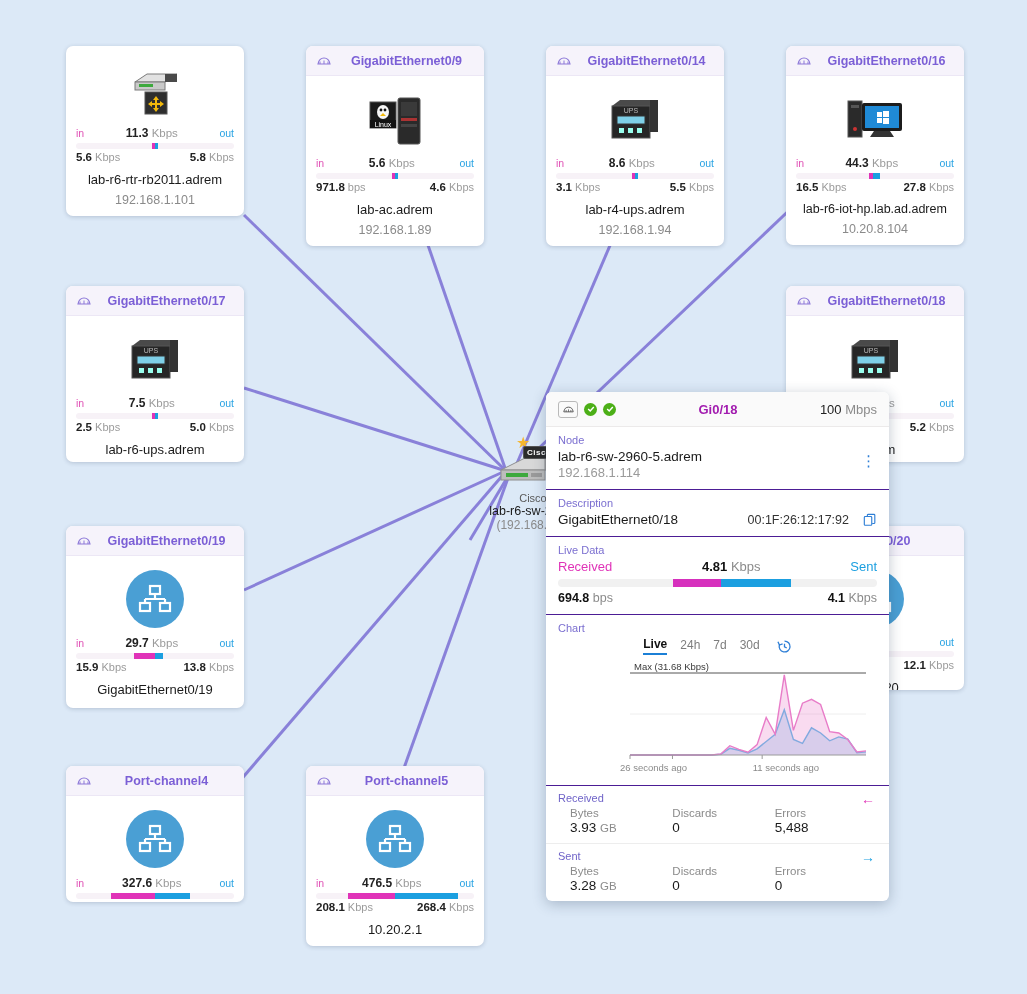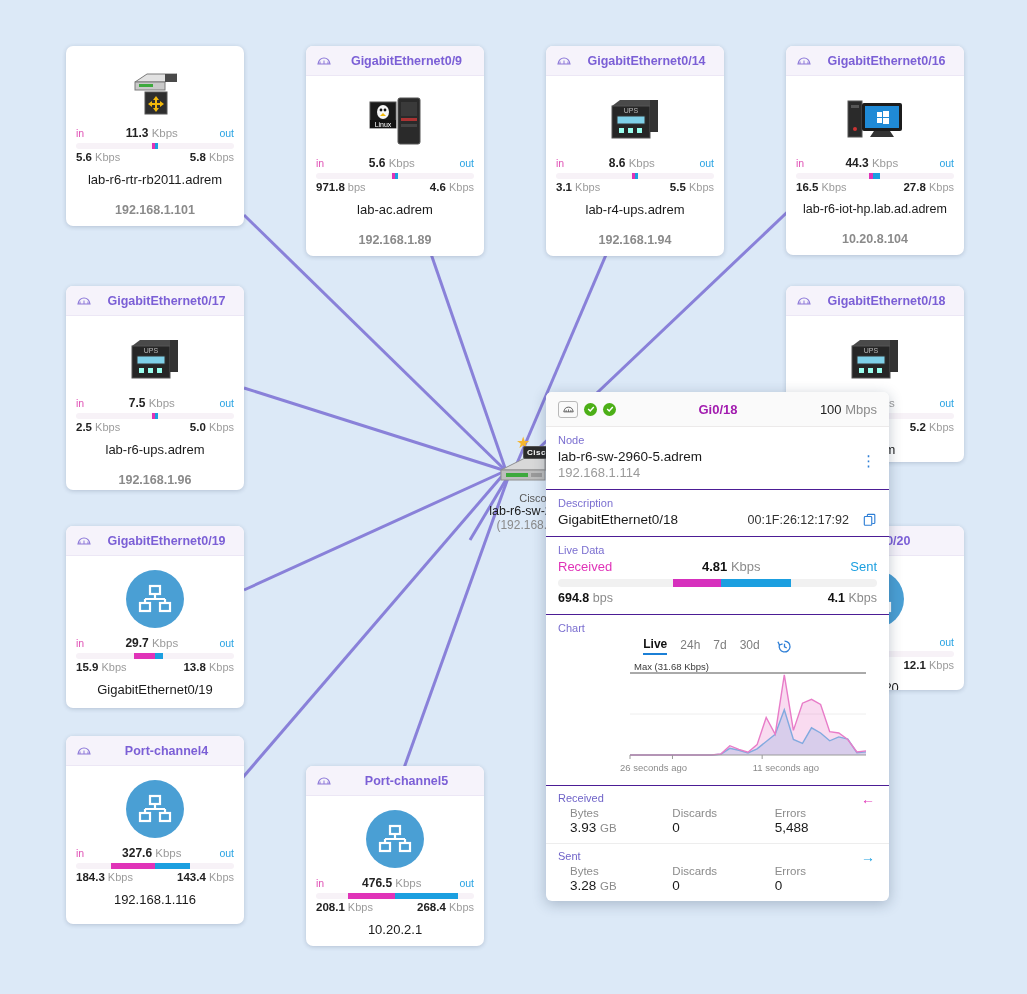--- a/index.html
+++ b/index.html
@@ -75,21 +75,21 @@
     padding: 0 2px; margin-top: 1px;
   }
   .sub-row span { font-size: 11px; color: #9b9b9b; }
   .sub-row b { color: #222; font-weight: 700; font-size: 11.5px; }
 
   .card-name {
     text-align: center; font-size: 13px; color: #1a1a1a;
     margin-top: 9px; font-weight: 400; white-space: nowrap;
   }
   .card-ip {
-    text-align: center; font-size: 12.5px; color: #8a8a8a; margin-top: 16px; font-weight: bold;
+    text-align: center; font-size: 12.5px; color: #8a8a8a; margin-top: 6px;
   }
 
   
   #center-node { position: absolute; left: 468px; top: 440px; width: 130px; }
   .cisco-badge {
     position: absolute; left: 55px; top: 6px;
     background: #2b2b2b; color: #fff;
     font-size: 8px; font-weight: 700; letter-spacing: .5px;
     padding: 1px 3px; border-radius: 2px; border: 1px solid #555;
   }
@@ -359,21 +359,21 @@
       </div>
       <div class="sub-row">
         <span><b>16.5</b> <span>Kbps</span></span>
         <span><b>27.8</b> <span>Kbps</span></span>
       </div>
       <div class="card-name" style="font-size:12.5px">lab-r6-iot-hp.lab.ad.adrem</div>
       <div class="card-ip">10.20.8.104</div>
     </div>
   </div>
 
-  <div class="card" style="left:66px; top:286px; height:204px;">
+  <div class="card" style="left:66px; top:286px; height:176px;">
     <div class="card-head">
       <svg class="head-icon" viewBox="0 0 16 14">
           <path d="M2 10 Q3 4 8 4 Q13 4 14 10 Z" fill="none" stroke="#8d79d8" stroke-width="1.2"></path>
           <line x1="4" y1="10" x2="4" y2="7.5" stroke="#8d79d8" stroke-width="1"></line>
           <line x1="8" y1="10" x2="8" y2="6.5" stroke="#8d79d8" stroke-width="1"></line>
           <line x1="12" y1="10" x2="12" y2="7.5" stroke="#8d79d8" stroke-width="1"></line>
         </svg>
       <span class="head-title">GigabitEthernet0/17</span>
     </div>
     <div class="card-body">
@@ -531,21 +531,21 @@
           <span class="pad" style="flex:46"></span>
       </div>
       <div class="sub-row">
         <span><b></b> <span></span></span>
         <span><b>12.1</b> <span>Kbps</span></span>
       </div>
       <div class="card-name">rnet0/20</div>
     </div>
   </div>
 
-  <div class="card" style="left:66px; top:736px; height:188px;">
+  <div class="card" style="left:66px; top:766px; height:136px;">
     <div class="card-head">
       <svg class="head-icon" viewBox="0 0 16 14">
           <path d="M2 10 Q3 4 8 4 Q13 4 14 10 Z" fill="none" stroke="#8d79d8" stroke-width="1.2"></path>
           <line x1="4" y1="10" x2="4" y2="7.5" stroke="#8d79d8" stroke-width="1"></line>
           <line x1="8" y1="10" x2="8" y2="6.5" stroke="#8d79d8" stroke-width="1"></line>
           <line x1="12" y1="10" x2="12" y2="7.5" stroke="#8d79d8" stroke-width="1"></line>
         </svg>
       <span class="head-title">Port-channel4</span>
     </div>
     <div class="card-body">

